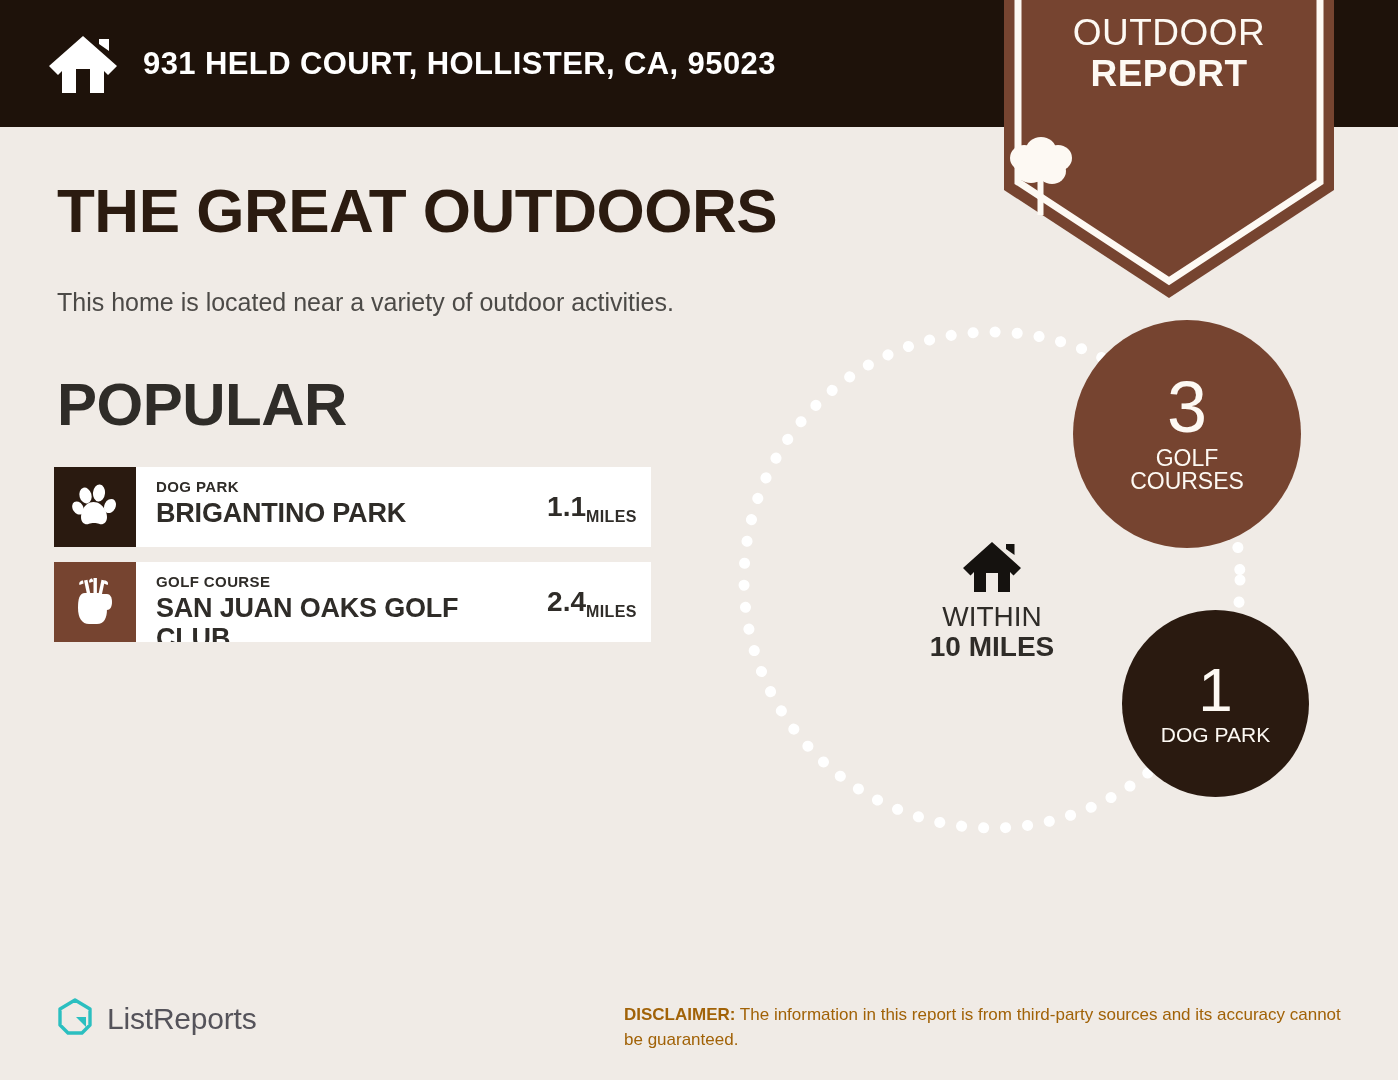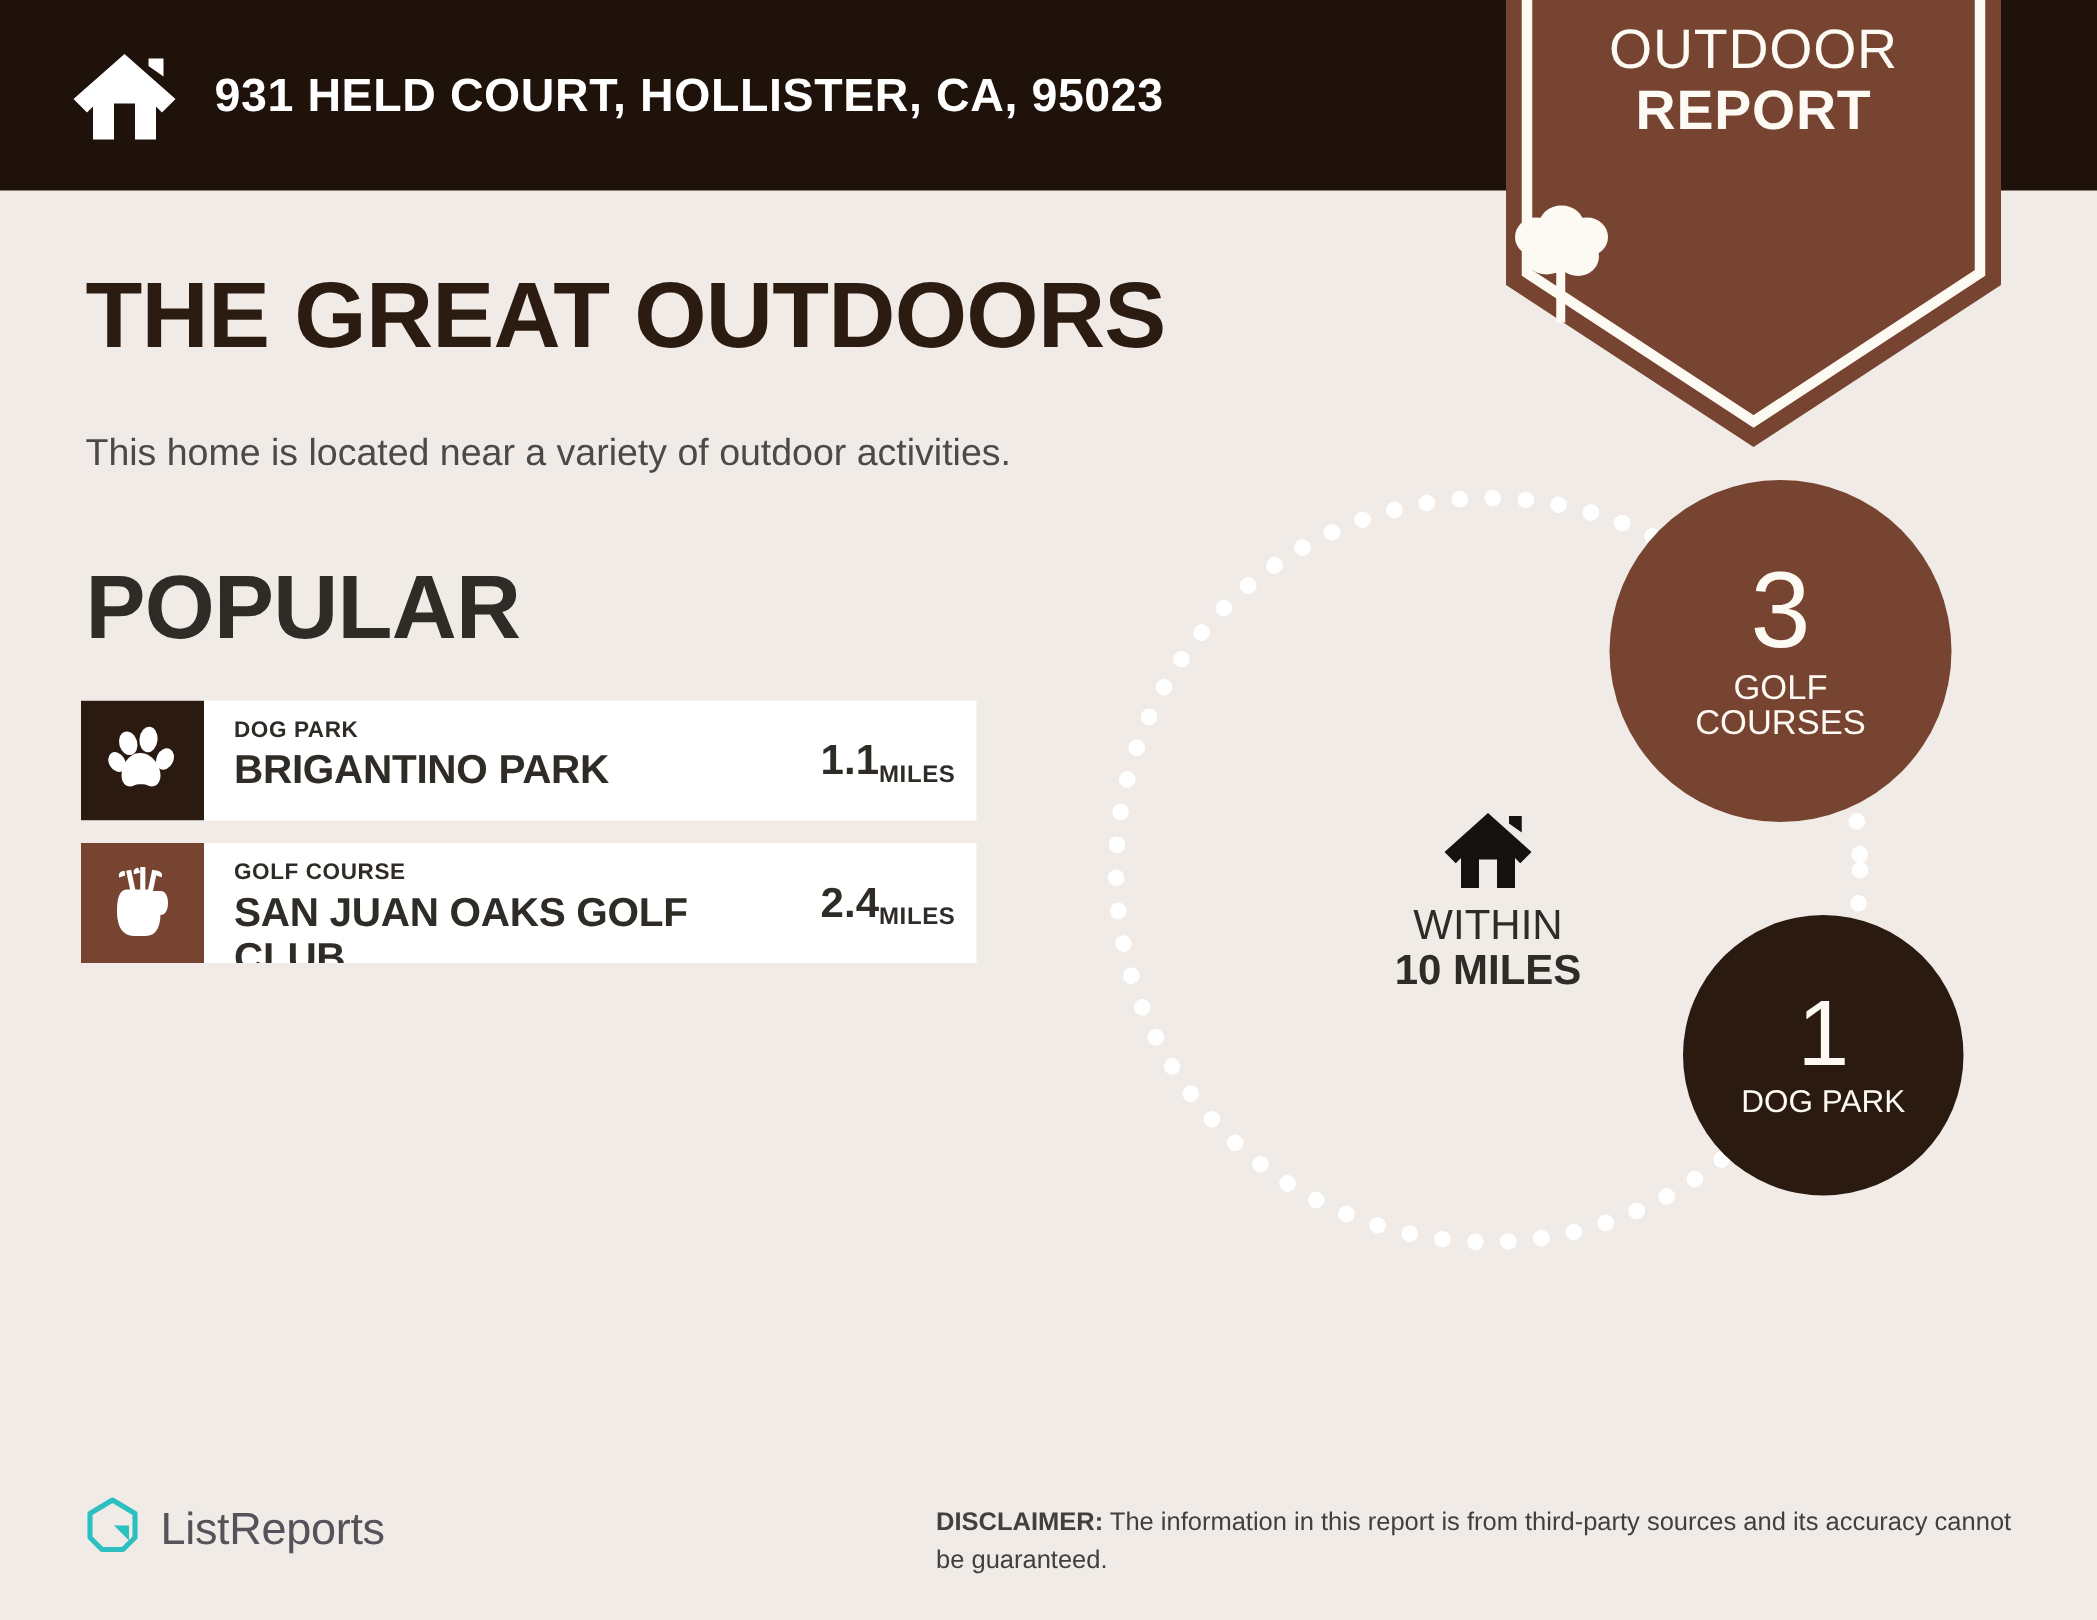--- a/index.html
+++ b/index.html
@@ -105,21 +105,21 @@
 
   
   .logo{
     position:absolute; left:56px; top:997px; display:flex; align-items:center;
   }
   .logo-name{
     margin-left:13px; font-size:30px; font-weight:400; color:#55535a; letter-spacing:-.2px;
   }
   .disclaimer{
     position:absolute; left:624px; top:1003px; width:725px;
-    font-size:17px; color:#404040; line-height:1.45;
+    font-size:17px; color:#a16207; line-height:1.45;
   }
   .disclaimer b{ font-weight:700; }
 </style>
 </head>
 <body>
 
 <div class="page">
 
   <div class="header-bar">
     <div class="header-home">

